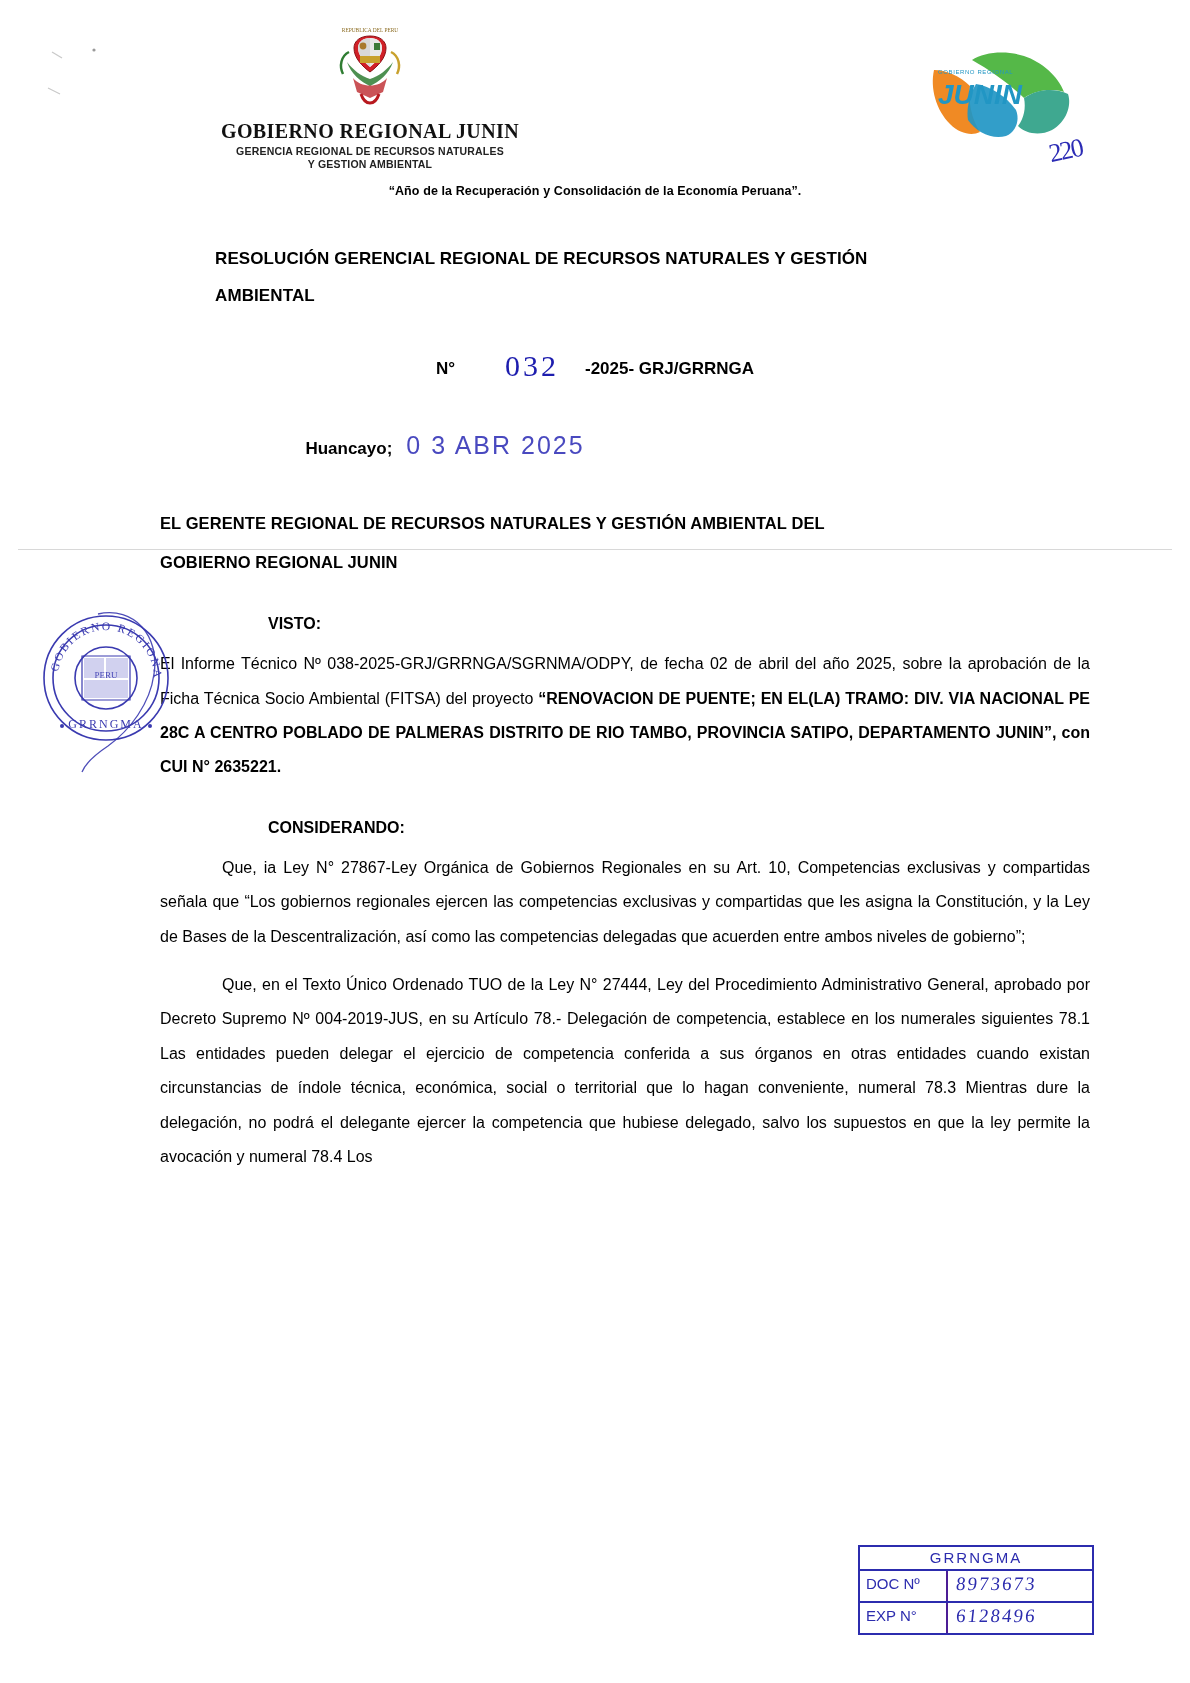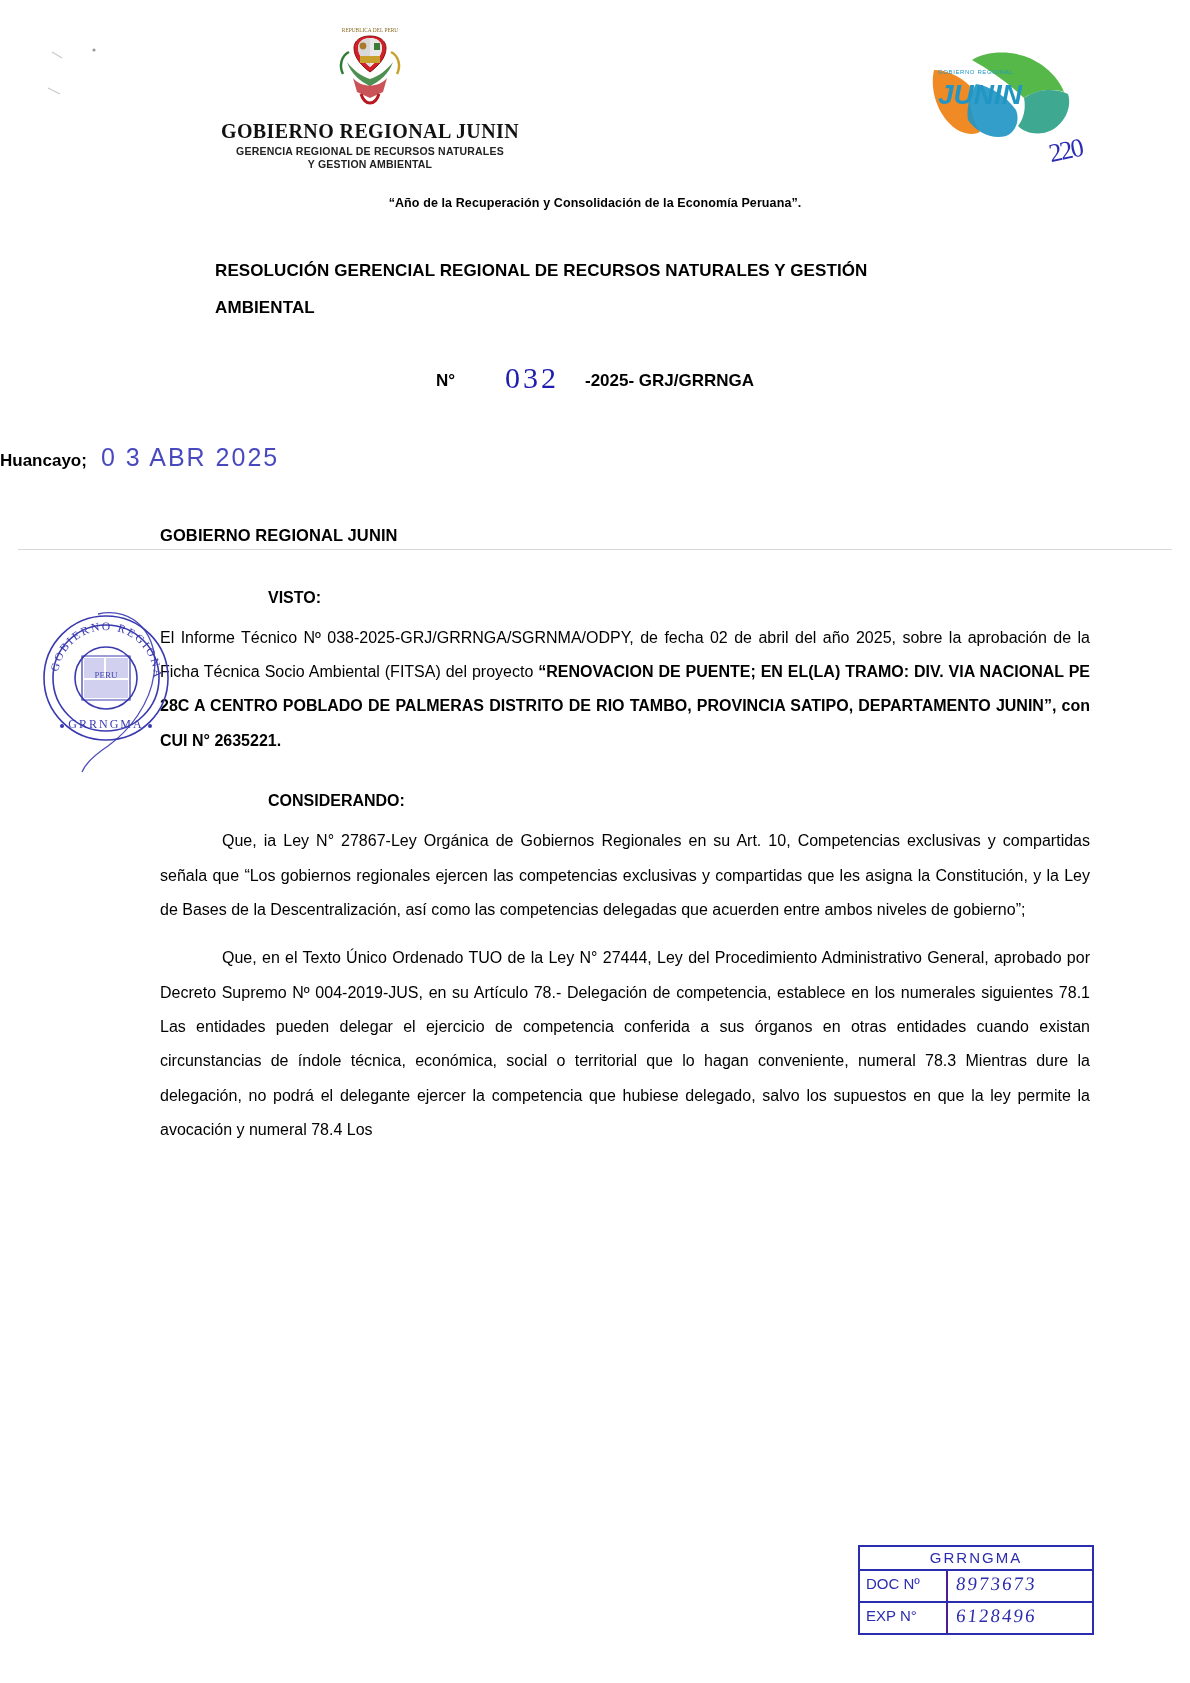--- a/index.html
+++ b/index.html
@@ -67,21 +67,21 @@
     font-size: 26px;
     color: #2b2bb5;
     transform: rotate(-12deg);
     letter-spacing: -2px;
   }
 
   .year-motto {
     text-align: center;
     font-size: 12.5px;
     font-weight: bold;
-    margin-top: 16px;
+    margin-top: 4px;
     letter-spacing: 0.1px;
   }
 
   
   .res-title {
     margin: 42px auto 0 auto;
     width: 760px;
     text-align: left;
     font-size: 17px;
     font-weight: bold;
@@ -102,21 +102,21 @@
     font-weight: normal;
     color: #1d1dae;
     letter-spacing: 3px;
     vertical-align: -2px;
     margin-left: 16px;
   }
   .num-rest { margin-left: 26px; }
 
   .city-line {
     margin-top: 48px;
-    text-align: left;
+    text-align: center;
     padding-right: 300px;
     font-size: 17px;
     font-weight: bold;
   }
   .hand-date {
     font-family: "Liberation Sans", sans-serif;
     font-size: 25px;
     font-weight: normal;
     color: #2a2ab5;
     letter-spacing: 2px;
@@ -310,20 +310,21 @@
       </text>
       <text x="68" y="128" font-size="12" fill="#3a3ab0" text-anchor="middle" font-family="Liberation Serif, serif" letter-spacing="2">GRRNGMA</text>
       <circle cx="24" cy="126" r="2" fill="#3a3ab0"></circle>
       <circle cx="112" cy="126" r="2" fill="#3a3ab0"></circle>
       <path d="M60 14 C96 6 122 36 116 74 C112 104 92 130 70 146 C58 154 48 162 44 172" stroke="#3a3ab0" stroke-width="1.3" fill="none" opacity=".9"></path>
     </svg>
   </div>
 
   <div class="body-wrap">
     <div class="lead">
+      <div>EL GERENTE REGIONAL DE RECURSOS NATURALES Y GESTIÓN AMBIENTAL DEL</div>
       <div>GOBIERNO REGIONAL JUNIN</div>
     </div>
 
     <div class="section-label">VISTO:</div>
 
     <p class="para"><span>El Informe Técnico Nº 038-2025-GRJ/GRRNGA/SGRNMA/ODPY, de fecha 02 de abril del año 2025, sobre la aprobación de la Ficha Técnica Socio Ambiental (FITSA) del proyecto </span><span class="b">“RENOVACION DE PUENTE; EN EL(LA) TRAMO: DIV. VIA NACIONAL PE 28C A CENTRO POBLADO DE PALMERAS DISTRITO DE RIO TAMBO, PROVINCIA SATIPO, DEPARTAMENTO JUNIN”, con CUI N° 2635221.</span></p>
 
     <div class="section-label">CONSIDERANDO:</div>
 
     <p class="para indent">Que, ia Ley N° 27867-Ley Orgánica de Gobiernos Regionales en su Art. 10, Competencias exclusivas y compartidas señala que “Los gobiernos regionales ejercen las competencias exclusivas y compartidas que les asigna la Constitución, y la Ley de Bases de la Descentralización, así como las competencias delegadas que acuerden entre ambos niveles de gobierno”;</p>

